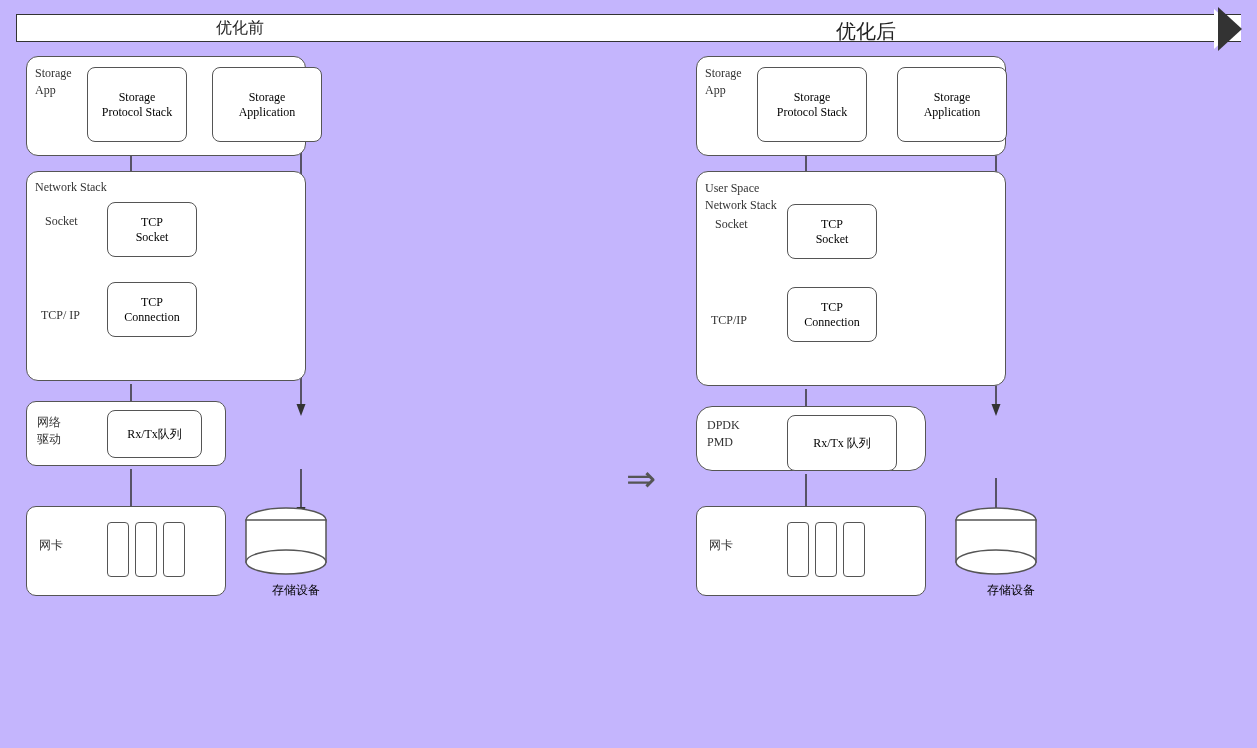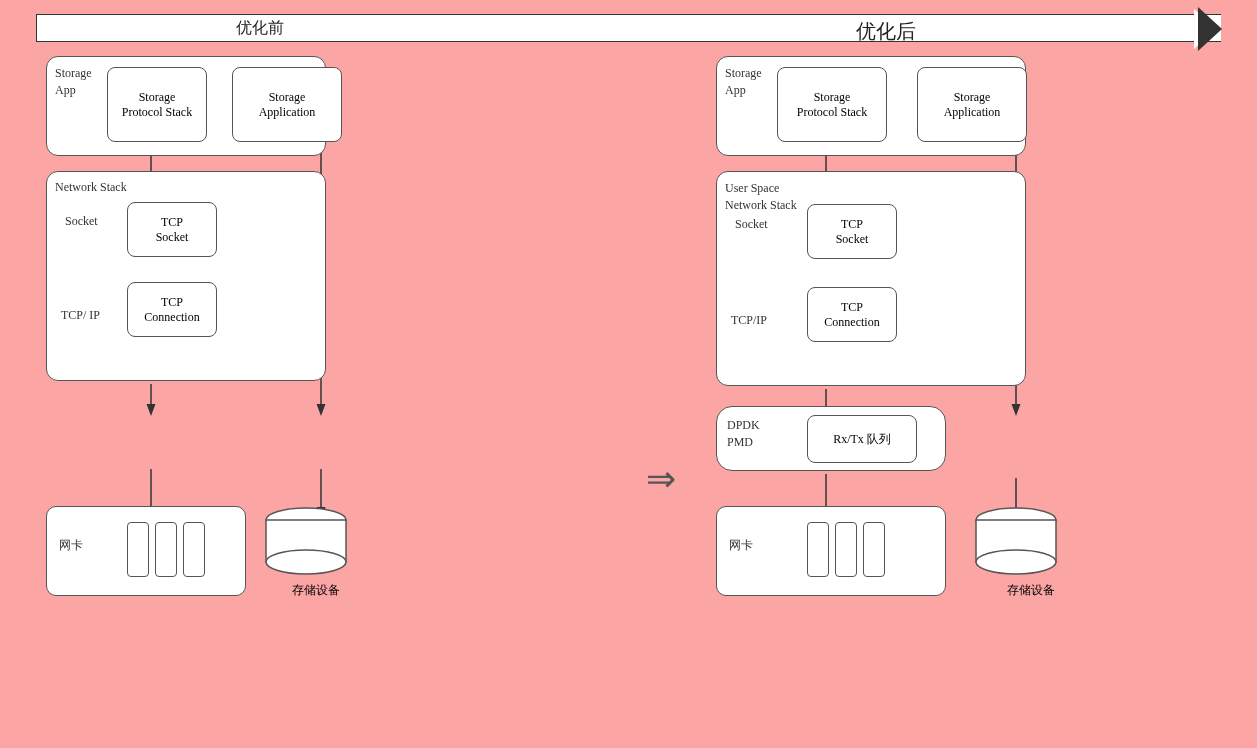--- a/index.html
+++ b/index.html
@@ -9,22 +9,22 @@
       font-size: 13px;
       width: 1257px;
       height: 748px;
       overflow: hidden;
       position: relative;
     }
 
     .page-container {
       width: 1257px;
       height: 748px;
-      background: #fca5a5;
-      padding: 10px 36px;
+      background: #c4b5fd;
+      padding: 10px 16px;
       position: relative;
     }
 
     
     .top-banner {
       position: relative;
       width: 100%;
       height: 38px;
       margin-bottom: 8px;
     }
@@ -320,21 +320,21 @@
     }
     .dpdk-pmd-label {
       position: absolute;
       left: 10px; top: 10px;
       font-size: 12px; color: #333;
       line-height: 1.4;
     }
     .r-rxtx-queue {
       position: absolute;
       left: 90px; top: 8px;
-      width: 110px; height: 48px;
+      width: 110px; height: 56px;
       border: 1.5px solid #555;
       border-radius: 8px;
       background: #fff;
       display: flex; align-items: center; justify-content: center;
       font-size: 12px; text-align: center;
     }
 
     
     .r-dpdk-storage {
       left: 270px; top: 345px;
@@ -431,20 +431,26 @@
           <span style="white-space:pre-line;">TCP
 Socket</span>
         </div>
         <span class="l-tcpip-label">TCP/ IP</span>
         <div class="l-tcp-connection">
           <span style="white-space:pre-line;">TCP
 Connection</span>
         </div>
       </div>
 
+      <div class="rounded-box l-net-driver">
+        <span class="net-driver-label">网络<br>驱动</span>
+        <div class="l-rxtx-queue">
+          <span>Rx/Tx队列</span>
+        </div>
+      </div>
 
 
       <div class="rounded-box l-nic-box">
         <span class="nic-label">网卡</span>
         <div class="nic-cylinders">
           <div class="nic-cylinder"></div>
           <div class="nic-cylinder"></div>
           <div class="nic-cylinder"></div>
         </div>
       </div>

